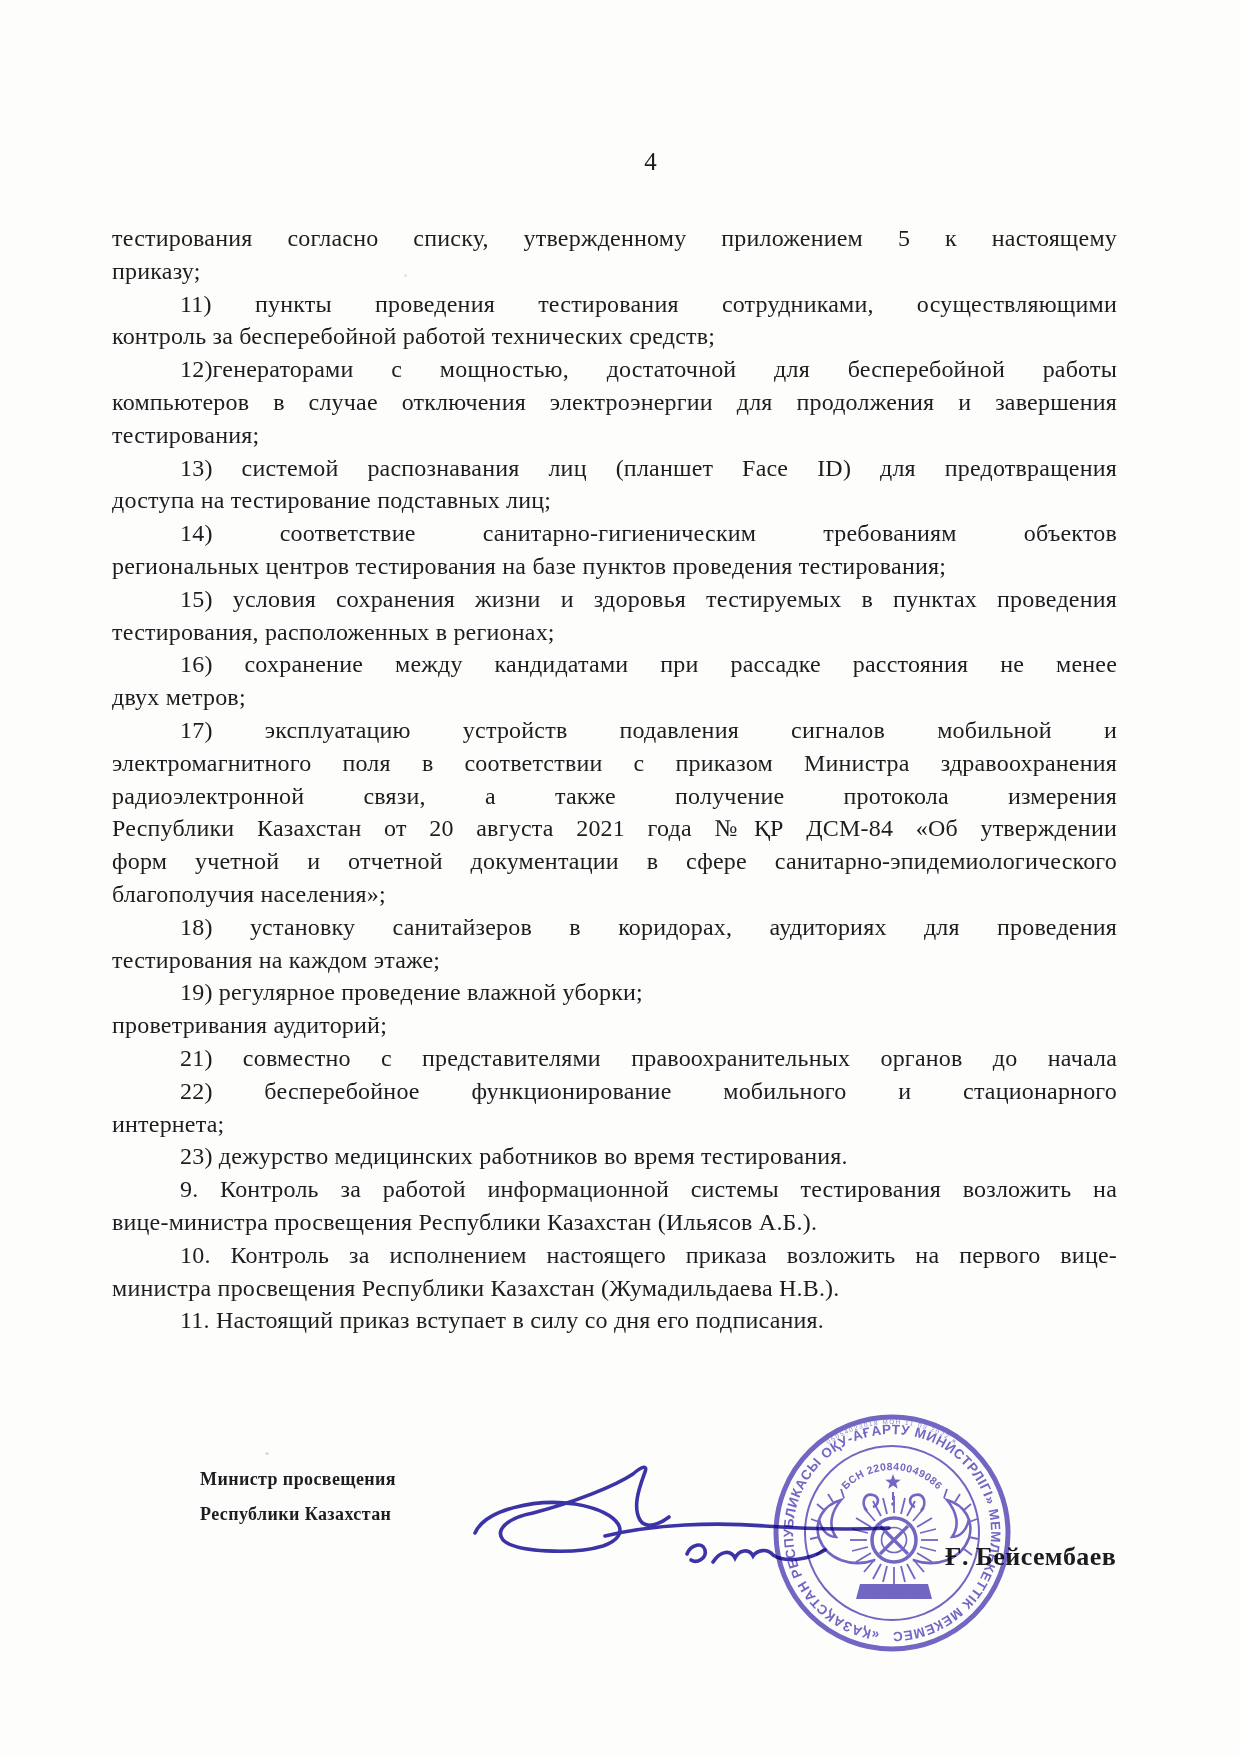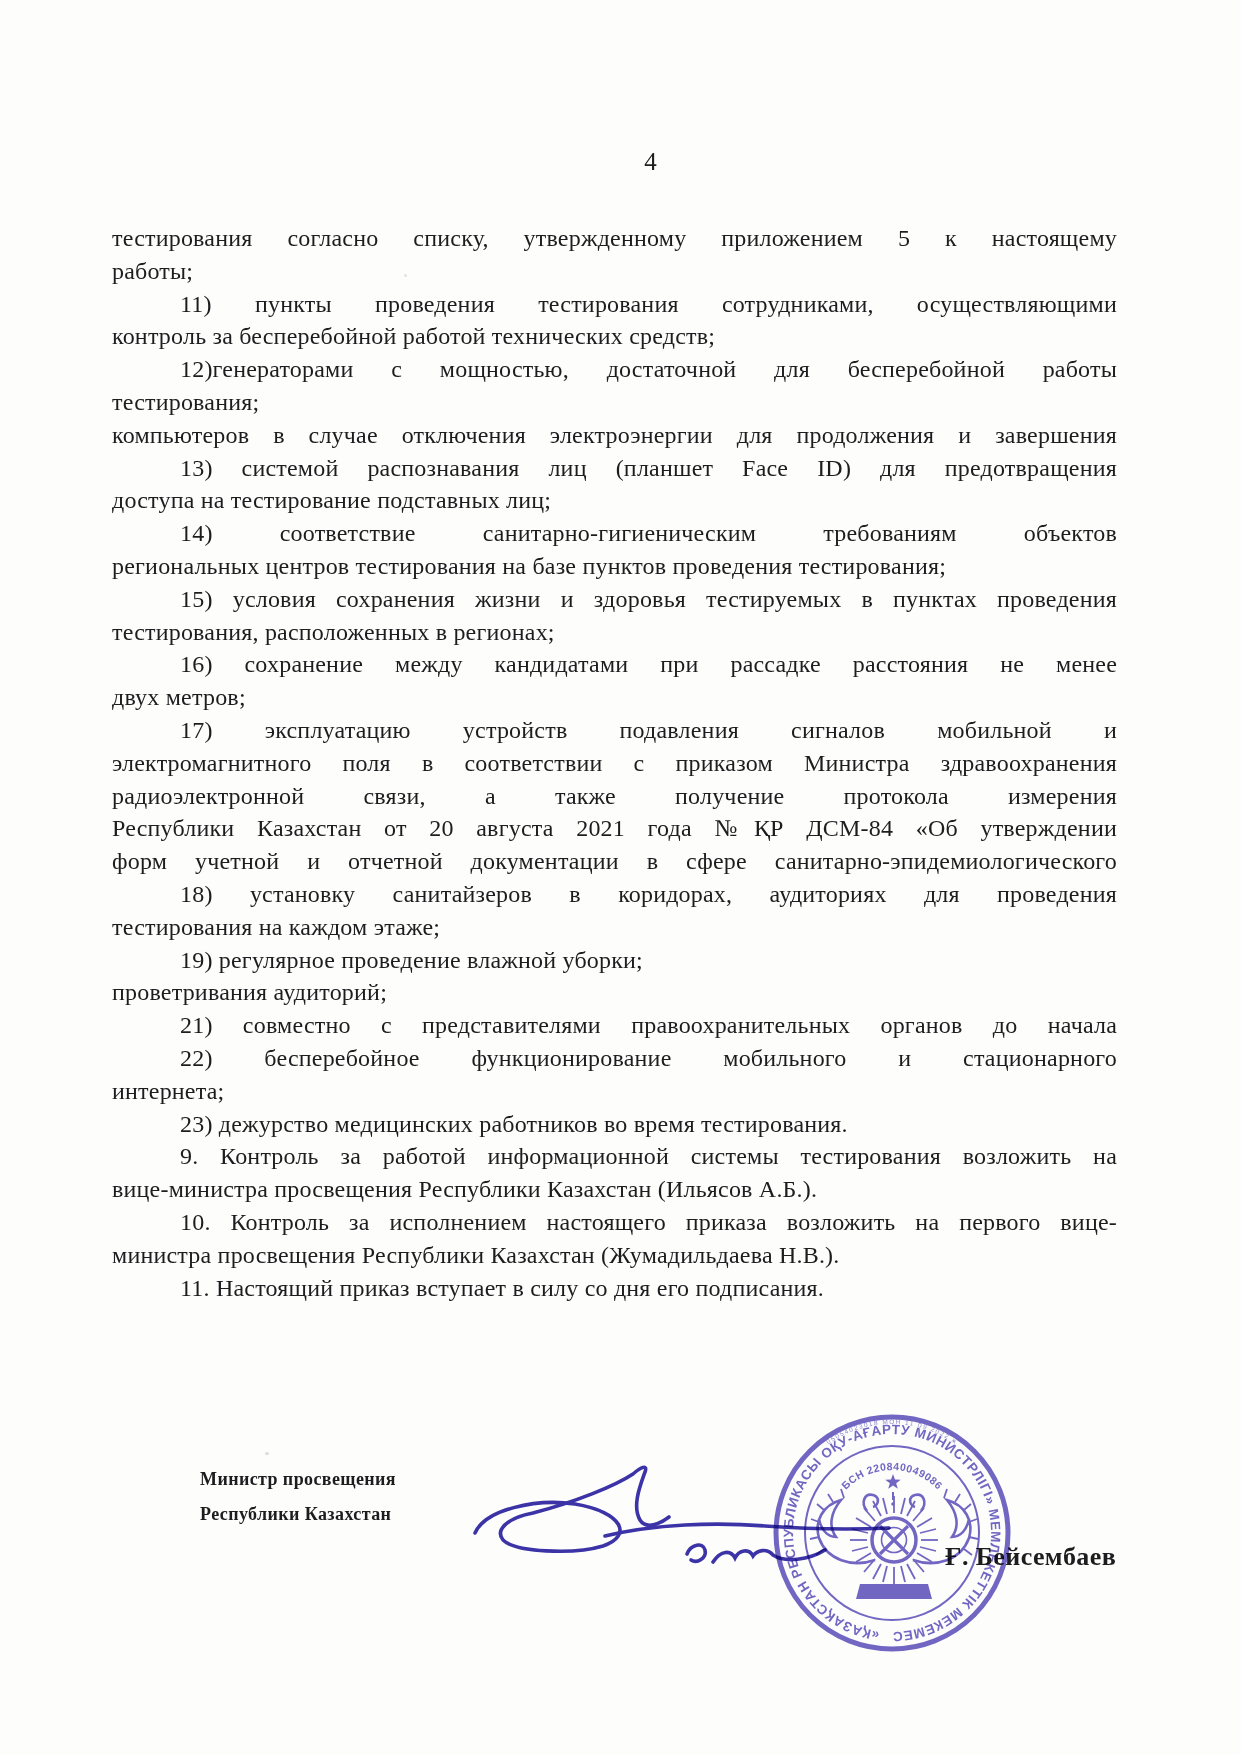--- a/index.html
+++ b/index.html
@@ -48,39 +48,40 @@
 </style>
 </head>
 <body>
 
 <div class="page">
 
   <div class="page-number">4</div>
 
   <div class="body-text" id="body-text">
       <div class="line">тестирования согласно списку, утвержденному приложением 5 к настоящему</div>
-      <div class="line last">работы;</div>
+      <div class="line last">приказу;</div>
       <div class="line indent">11) пункты проведения тестирования сотрудниками, осуществляющими</div>
       <div class="line last">контроль за бесперебойной работой технических средств;</div>
       <div class="line indent">12)генераторами с мощностью, достаточной для бесперебойной работы</div>
+      <div class="line">компьютеров в случае отключения электроэнергии для продолжения и завершения</div>
       <div class="line last">тестирования;</div>
-      <div class="line">компьютеров в случае отключения электроэнергии для продолжения и завершения</div>
       <div class="line indent">13) системой распознавания лиц (планшет Face ID) для предотвращения</div>
       <div class="line last">доступа на тестирование подставных лиц;</div>
       <div class="line indent">14) соответствие санитарно-гигиеническим требованиям объектов</div>
       <div class="line last">региональных центров тестирования на базе пунктов проведения тестирования;</div>
       <div class="line indent">15) условия сохранения жизни и здоровья тестируемых в пунктах проведения</div>
       <div class="line last">тестирования, расположенных в регионах;</div>
       <div class="line indent">16) сохранение между кандидатами при рассадке расстояния не менее</div>
       <div class="line last">двух метров;</div>
       <div class="line indent">17) эксплуатацию устройств подавления сигналов мобильной и</div>
       <div class="line">электромагнитного поля в соответствии с приказом Министра здравоохранения</div>
       <div class="line">радиоэлектронной связи, а также получение протокола измерения</div>
       <div class="line">Республики Казахстан от 20 августа 2021 года №ҚР ДСМ-84 «Об утверждении</div>
       <div class="line">форм учетной и отчетной документации в сфере санитарно-эпидемиологического</div>
+      <div class="line last">благополучия населения»;</div>
       <div class="line indent">18) установку санитайзеров в коридорах, аудиториях для проведения</div>
       <div class="line last">тестирования на каждом этаже;</div>
       <div class="line last indent">19) регулярное проведение влажной уборки;</div>
       <div class="line last">проветривания аудиторий;</div>
       <div class="line indent">21) совместно с представителями правоохранительных органов до начала</div>
       <div class="line indent">22) бесперебойное функционирование мобильного и стационарного</div>
       <div class="line last">интернета;</div>
       <div class="line last indent">23) дежурство медицинских работников во время тестирования.</div>
       <div class="line indent">9. Контроль за работой информационной системы тестирования возложить на</div>
       <div class="line last">вице-министра просвещения Республики Казахстан (Ильясов А.Б.).</div>

